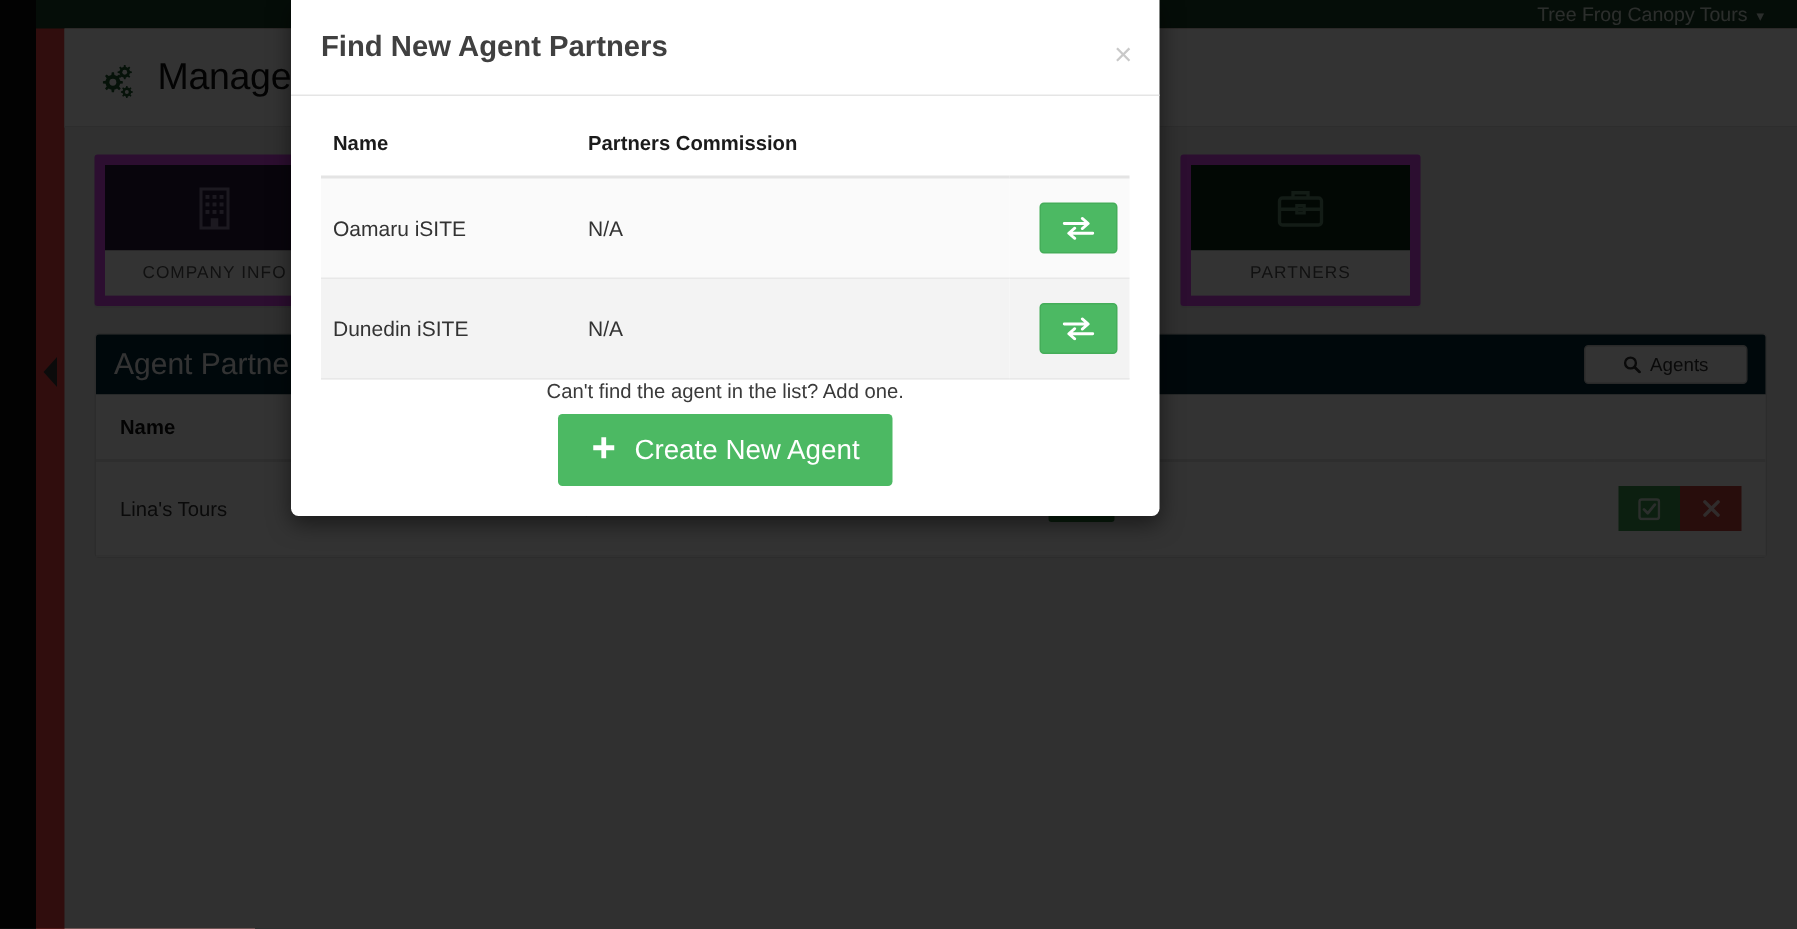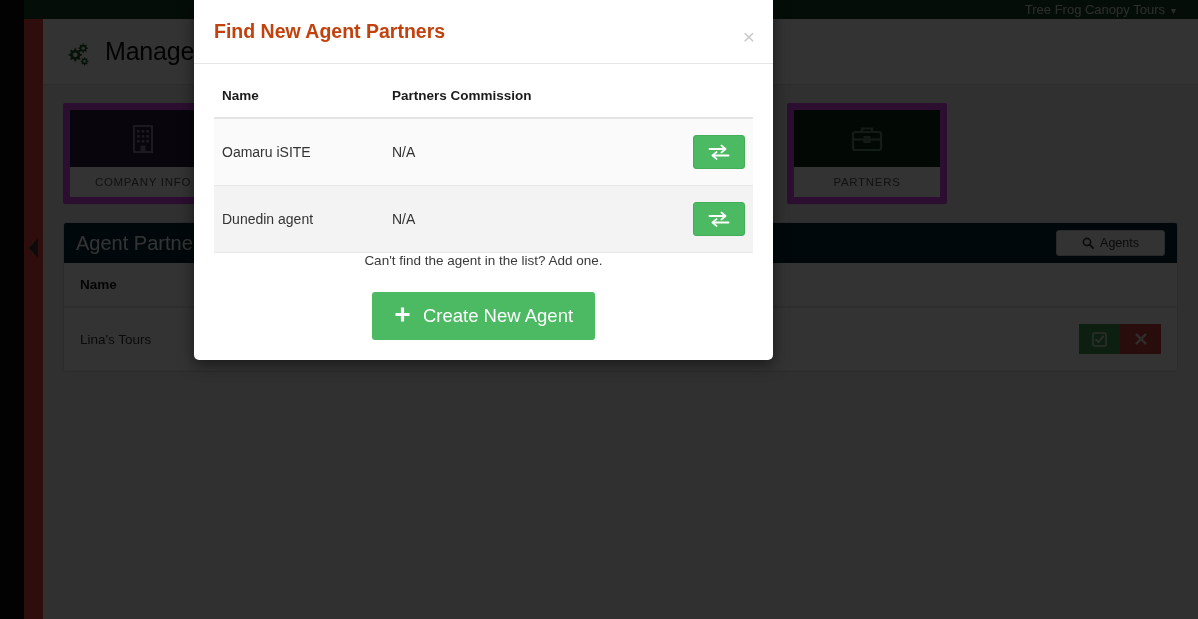--- a/index.html
+++ b/index.html
@@ -222,21 +222,21 @@
     height: 64px;
     display: flex;
     align-items: center;
     padding: 0 20px;
     border-bottom: 1px solid #e5e5e5;
     position: relative;
   }
   .modal-title {
     font-size: 19.5px;
     font-weight: bold;
-    color: #c2410c;
+    color: #404040;
   }
   .modal-close {
     position: absolute;
     right: 18px;
     top: 26px;
     font-size: 21px;
     line-height: 1;
     color: #c9c9c9;
     background: none;
     border: none;
@@ -279,21 +279,21 @@
     justify-content: center;
     cursor: pointer;
   }
   .btn-exchange svg { display: block; }
 
   .modal-hint {
     text-align: center;
     font-size: 13.5px;
     color: #3a3a3a;
   }
-  .create-wrap { text-align: center; margin-top: 24px; }
+  .create-wrap { text-align: center; margin-top: 8px; }
   .btn-create {
     display: inline-flex;
     align-items: center;
     gap: 12px;
     background: #4cb963;
     border: none;
     border-radius: 3px;
     color: #fff;
     font-size: 18.5px;
     padding: 13px 22px;
@@ -506,21 +506,21 @@
               <span>
                 <svg width="22" height="16" viewBox="0 0 22 16">
                   <path d="M1.5 5 L17 5 M13.5 1.6 L17.5 5 L13.5 8.4" fill="none" stroke="#ffffff" stroke-width="1.9" stroke-linecap="round" stroke-linejoin="round"></path>
                   <path d="M20.5 11.5 L5 11.5 M8.5 8.1 L4.5 11.5 L8.5 14.9" fill="none" stroke="#ffffff" stroke-width="1.9" stroke-linecap="round" stroke-linejoin="round"></path>
                 </svg>
               </span>
             </button>
           </td>
         </tr>
         <tr>
-          <td>Dunedin agent</td>
+          <td>Dunedin iSITE</td>
           <td>N/A</td>
           <td class="mcol-act">
             <button class="btn-exchange">
               <span>
                 <svg width="22" height="16" viewBox="0 0 22 16">
                   <path d="M1.5 5 L17 5 M13.5 1.6 L17.5 5 L13.5 8.4" fill="none" stroke="#ffffff" stroke-width="1.9" stroke-linecap="round" stroke-linejoin="round"></path>
                   <path d="M20.5 11.5 L5 11.5 M8.5 8.1 L4.5 11.5 L8.5 14.9" fill="none" stroke="#ffffff" stroke-width="1.9" stroke-linecap="round" stroke-linejoin="round"></path>
                 </svg>
               </span>
             </button>

